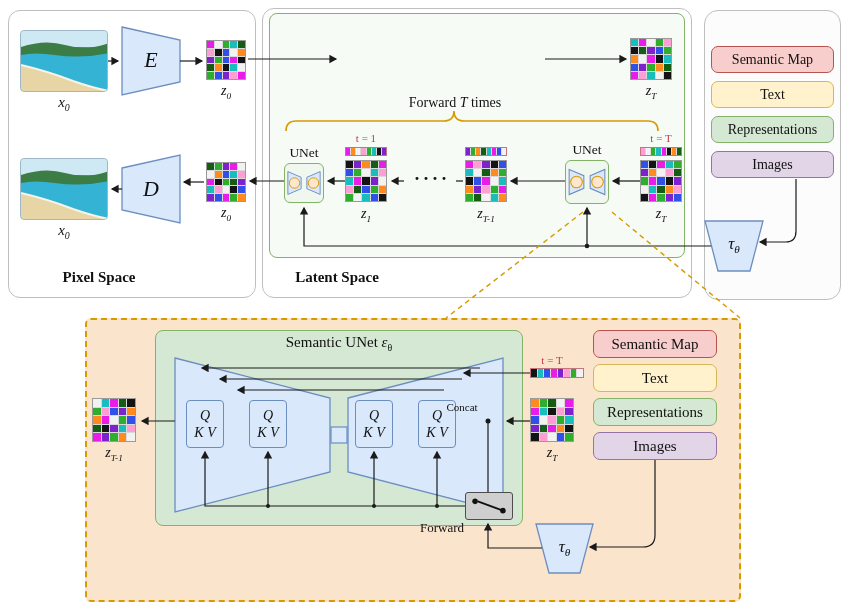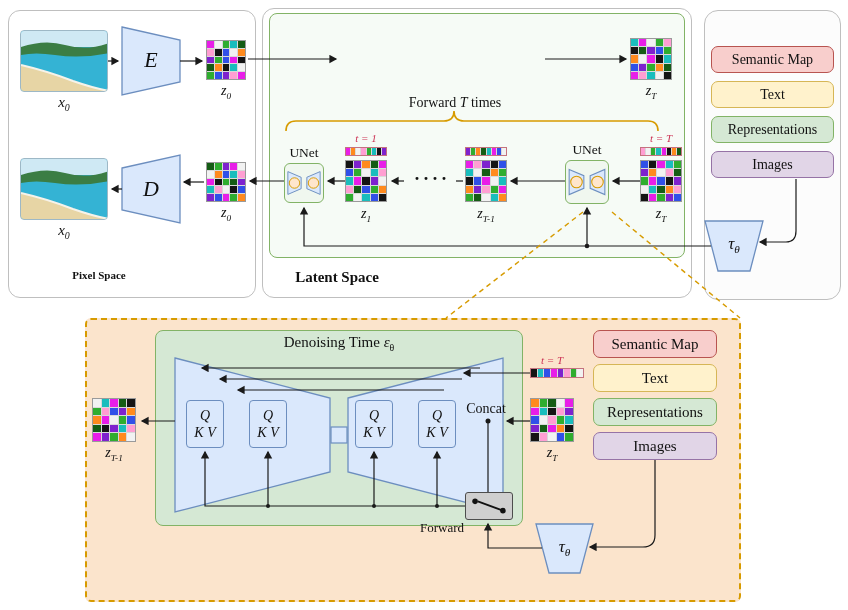--- a/index.html
+++ b/index.html
@@ -7,21 +7,21 @@
   #canvas{position:relative;width:848px;height:610px;background:#fff;overflow:hidden}
   .abs{position:absolute}
   .panel{position:absolute;background:#fff;border:1px solid #bfbfbf;border-radius:12px}
   .lbl{position:absolute;text-align:center;line-height:1.15}
   .it{font-style:italic}
   .bold{font-weight:bold}
   sub{font-size:0.66em}
   .grid{position:absolute;gap:1px;background:#d9d9d9;border:1px solid #9a9a9a}
   .grid div{width:100%;height:100%}
   .strip{border-color:#c4737f}
-  .tstep{color:#cc3355;font-style:italic}
+  .tstep{color:#cc3355;}
   .cond{position:absolute;border:1px solid;border-radius:7px;display:flex;align-items:center;justify-content:center;font-size:14px}
   .b-red{border-color:#b85450}
   .b-yellow{border-color:#d6b656}
   .b-green{border-color:#82b366}
   .b-purple{border-color:#9673a6}
   .greenbox{position:absolute;background:#d5e8d4;border:1px solid #82b366;border-radius:8px}
   .qkv{position:absolute;width:38px;height:48px;background:#dae8fc;border:1px solid #6c8ebf;border-radius:4px;
        display:flex;flex-direction:column;align-items:center;justify-content:center;font-style:italic;font-size:14px;line-height:1.25}
   .unet-icon{position:absolute;background:#f0f7ef;border:1px solid #82b366;border-radius:6px}
   .photo{position:absolute;border-radius:4px;overflow:hidden;border:1px solid #9db8c6}
@@ -184,21 +184,21 @@
       <div style="background: rgb(20, 20, 20);"></div>
       <div style="background: rgb(48, 80, 232);"></div>
       <div style="background: rgb(126, 34, 206);"></div>
       <div style="background: rgb(48, 80, 232);"></div>
       <div style="background: rgb(232, 30, 232);"></div>
       <div style="background: rgb(47, 173, 47);"></div>
       <div style="background: rgb(255, 138, 30);"></div>
     </div>
   <span class="lbl it" style="left:206px;top:205px;width:40px;font-size:14px"><span>z</span><sub>0</sub></span>
 
-  <span class="lbl bold" style="left:34px;top:269px;width:130px;font-size:11px">Pixel Space</span>
+  <span class="lbl bold" style="left:34px;top:269px;width:130px;font-size:15px">Pixel Space</span>
 
   <div class="grid" style="left: 630px; top: 38px; width: 42px; height: 42px; display: grid; grid-template-columns: repeat(5, 1fr);">
       <div style="background: rgb(25, 189, 189);"></div>
       <div style="background: rgb(232, 30, 232);"></div>
       <div style="background: rgb(242, 242, 242);"></div>
       <div style="background: rgb(47, 173, 47);"></div>
       <div style="background: rgb(255, 158, 210);"></div>
       <div style="background: rgb(20, 20, 20);"></div>
       <div style="background: rgb(21, 92, 21);"></div>
       <div style="background: rgb(126, 34, 206);"></div>
@@ -375,21 +375,21 @@
       <span>Text</span>
     </div>
   <div class="cond b-green" style="left: 711px; top: 116px; width: 123px; height: 27px; background: rgb(213, 232, 212);">
       <span>Representations</span>
     </div>
   <div class="cond b-purple" style="left: 711px; top: 151px; width: 123px; height: 27px; background: rgb(225, 213, 231);">
       <span>Images</span>
     </div>
   <span class="lbl it" style="left:705px;top:234px;width:58px;font-size:17px"><span>τ</span><sub>θ</sub></span>
 
-  <span class="lbl" style="left:155px;top:334px;width:368px;font-size:15px"><span>Denoising Time </span><i>ε</i><sub>θ</sub></span>
+  <span class="lbl" style="left:155px;top:334px;width:368px;font-size:15px"><span>Semantic UNet </span><i>ε</i><sub>θ</sub></span>
 
   <div class="qkv" style="left:186px;top:400px">
       <span>Q</span>
       <span>K V</span>
     </div>
   <div class="qkv" style="left:249px;top:400px">
       <span>Q</span>
       <span>K V</span>
     </div>
   <div class="qkv" style="left:355px;top:400px">
@@ -406,21 +406,21 @@
       <div style="background: rgb(20, 20, 20);"></div>
       <div style="background: rgb(25, 189, 189);"></div>
       <div style="background: rgb(48, 80, 232);"></div>
       <div style="background: rgb(232, 30, 232);"></div>
       <div style="background: rgb(126, 34, 206);"></div>
       <div style="background: rgb(255, 158, 210);"></div>
       <div style="background: rgb(47, 173, 47);"></div>
       <div style="background: rgb(242, 242, 242);"></div>
     </div>
 
-  <span class="lbl" style="left:456px;top:401px;width:60px;font-size:14px">Concat</span>
+  <span class="lbl" style="left:432px;top:401px;width:60px;font-size:11px">Concat</span>
   <div class="grid" style="left: 530px; top: 398px; width: 44px; height: 44px; display: grid; grid-template-columns: repeat(5, 1fr);">
       <div style="background: rgb(255, 138, 30);"></div>
       <div style="background: rgb(47, 173, 47);"></div>
       <div style="background: rgb(21, 92, 21);"></div>
       <div style="background: rgb(242, 242, 242);"></div>
       <div style="background: rgb(232, 30, 232);"></div>
       <div style="background: rgb(232, 30, 232);"></div>
       <div style="background: rgb(25, 189, 189);"></div>
       <div style="background: rgb(20, 20, 20);"></div>
       <div style="background: rgb(255, 158, 210);"></div>

